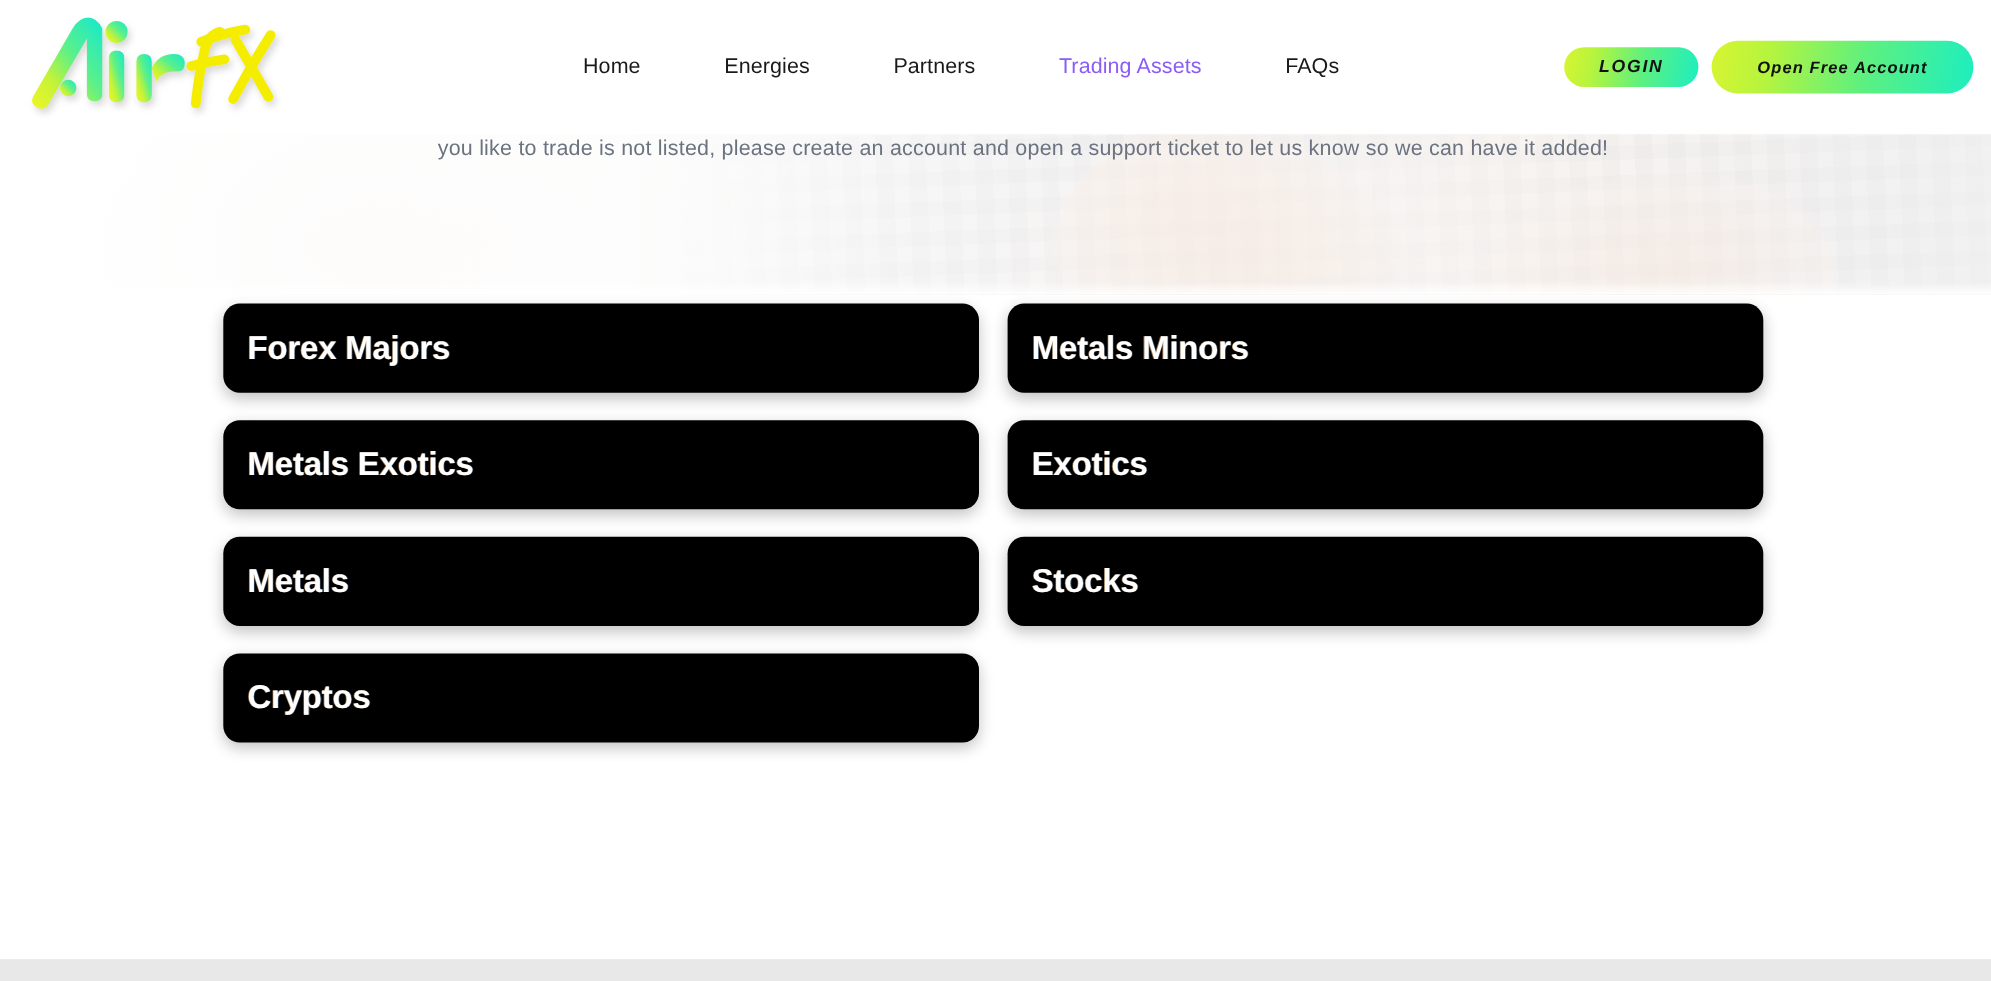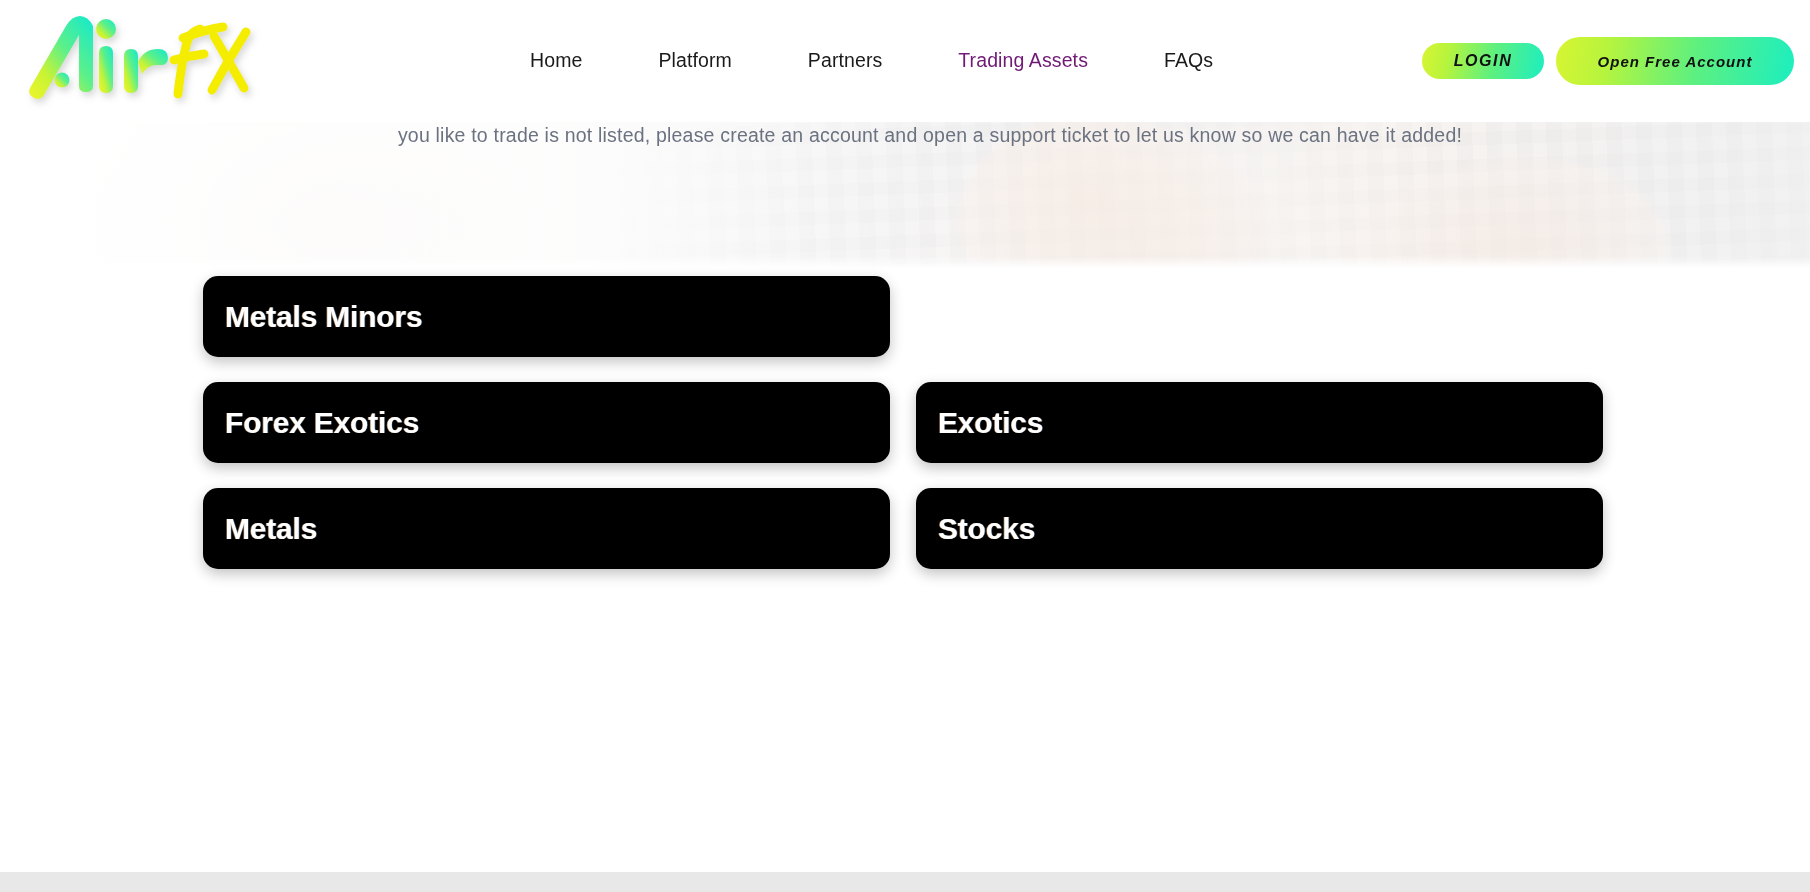--- a/index.html
+++ b/index.html
@@ -56,21 +56,21 @@
   .nav-item {
     font-size: 19.5px;
     font-weight: 400;
     color: #1a1a1a;
     letter-spacing: 0.1px;
     padding: 0 38px;
     cursor: pointer;
     white-space: nowrap;
     line-height: 1;
   }
-  .nav-item.active { color: #701a75; }
+  .nav-item.active { color: #8b5cf6; }
 
   
   .header-actions {
     position: absolute;
     right: 28px;
     top: 0;
     height: 122px;
     display: flex;
     align-items: center;
     gap: 12px;
@@ -299,61 +299,67 @@
             <path d="M165 36 Q186 28 205 25"></path>
             <path d="M196 34 Q210 58 226 86"></path>
             <path d="M228 30 Q210 58 194 88"></path>
           </g>
         </g>
       </svg>
     </a>
 
     <nav class="main-nav">
       <span class="nav-item">Home</span>
-      <span class="nav-item">Platform</span>
+      <span class="nav-item">Energies</span>
       <span class="nav-item">Partners</span>
       <span class="nav-item active">Trading Assets</span>
       <span class="nav-item">FAQs</span>
     </nav>
 
     <div class="header-actions">
       <button class="btn-pill btn-login">LOGIN</button>
       <button class="btn-pill btn-open">Open Free Account</button>
     </div>
 
   </header>
 
   <section class="asset-grid">
 
     <div class="asset-row">
       <div class="asset-card">
+        <span class="asset-card-label">Forex Majors</span>
+      </div>
+      <div class="asset-card">
         <span class="asset-card-label">Metals Minors</span>
       </div>
     </div>
 
     <div class="asset-row">
       <div class="asset-card">
-        <span class="asset-card-label">Forex Exotics</span>
+        <span class="asset-card-label">Metals Exotics</span>
       </div>
       <div class="asset-card">
         <span class="asset-card-label">Exotics</span>
       </div>
     </div>
 
 
     <div class="asset-row">
       <div class="asset-card">
         <span class="asset-card-label">Metals</span>
       </div>
       <div class="asset-card">
         <span class="asset-card-label">Stocks</span>
       </div>
     </div>
 
     <div class="asset-row">
+      <div class="asset-card">
+        <span class="asset-card-label">Cryptos</span>
+      </div>
       <div class="asset-card placeholder">
         <span class="asset-card-label"></span>
       </div>
     </div>
 
   </section>
 
   <div class="footer-band"></div>
 
 </div>

